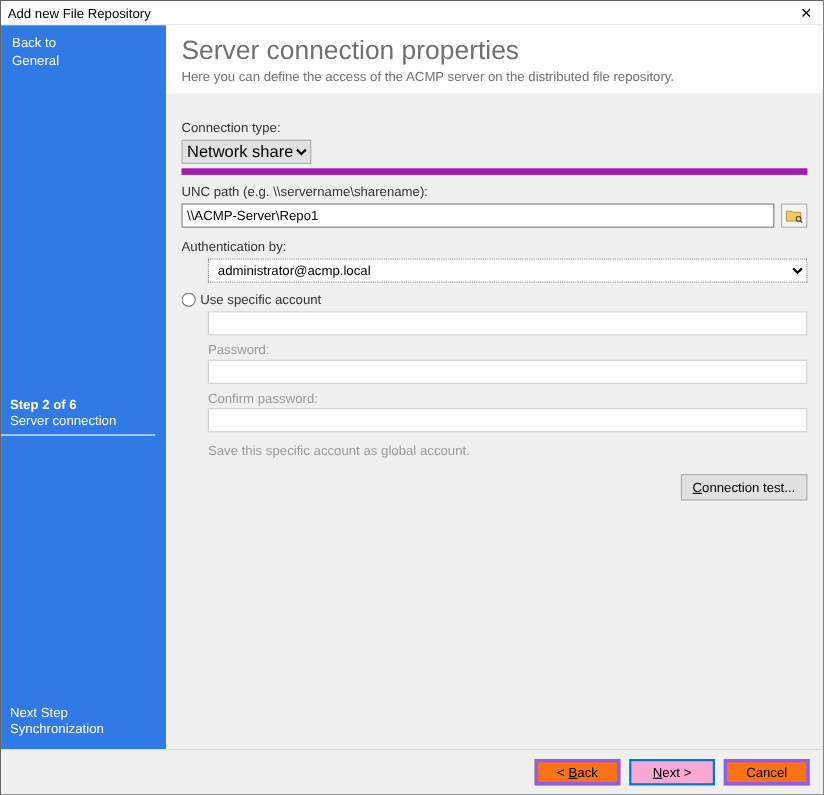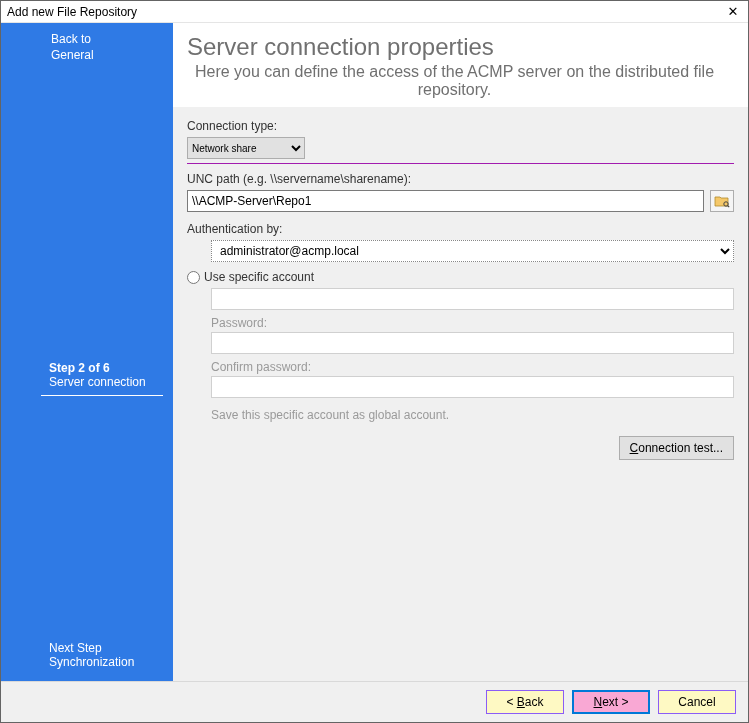--- a/index.html
+++ b/index.html
@@ -7,59 +7,59 @@
   body { width: 749px; height: 723px; background: #fff; }
 
   .window { width: 749px; height: 723px; border: 1px solid #646464; display: flex; flex-direction: column; background: #fff; }
 
   .title-bar { height: 22px; display: flex; align-items: center; padding: 0 4px 0 6px; font-size: 12px; background: #fff; border-bottom: 1px solid #e5e5e5; }
   .title-bar .title-text { flex: 1; }
   .title-bar .close { width: 22px; height: 22px; display: flex; align-items: center; justify-content: center; font-size: 13px; font-family: Arial, sans-serif; }
 
   .body { flex: 1; display: flex; min-height: 0; }
 
-  .sidebar { width: 172px; background: #2f7ae5; color: #fff; display: flex; flex-direction: column; font-size: 12px; padding-left: 40px; }
+  .sidebar { width: 150px; background: #2f7ae5; color: #fff; display: flex; flex-direction: column; font-size: 12px; }
   .sidebar .top { padding: 8px 10px; }
   .sidebar .top a { color: #fff; text-decoration: none; display: block; line-height: 16px; }
   .sidebar .middle { margin-top: 290px; padding: 0 0 6px 8px; border-bottom: 1px solid #fff; margin-right: 10px; }
   .sidebar .middle .step-of { font-weight: bold; }
   .sidebar .bottom { margin-top: auto; padding: 0 0 12px 8px; }
 
   .main { flex: 1; background: #f0f0f0; display: flex; flex-direction: column; overflow: hidden; }
   .header { background: #fff; padding: 10px 26px 8px 14px; }
   .header h1 { margin: 0; font-size: 24px; font-weight: 300; color: #707070; }
-  .header .sub { font-size: 16px; color: #707070; margin-top: 2px; text-align: center; }
+  .header .sub { font-size: 12px; color: #707070; margin-top: 2px; }
 
   .form-area { padding: 0 14px 10px 14px; font-size: 12px; color: #333; }
-  .group { border-top: 1px solid #a21caf; padding-top: 8px; margin-top: 4px; }
-  .group:first-child { border-top: none; margin-top: 4px; }
+  .group { border-top: 6px solid #a21caf; padding-top: 8px; margin-top: 4px; }
+  .group:first-child { border-top: none; margin-top: 16px; }
 
   .label { margin-bottom: 4px; }
-  .select { width: 118px; height: 22px; font-size: 10px; border: 1px solid #adadad; background: #e1e1e1; }
+  .select { width: 118px; height: 22px; font-size: 15px; border: 1px solid #adadad; background: #e1e1e1; }
 
   .row-flex { display:flex; align-items:center; gap:6px; }
   .unc-input { flex:1; height:22px; border:1px solid #7a7a7a; padding:2px 4px; font-size:12px; background:#fff; }
   .browse-btn { width:24px; height:22px; border:1px solid #adadad; background:#f5f5f5; display:flex; align-items:center; justify-content:center; }
 
   .radio-row { display:flex; align-items:center; gap:4px; margin:6px 0 4px 0; }
   .radio-row input[type=radio] { margin:0; }
 
   .global-select { height:22px; border:1px dotted #888; background:#fff; font-size:12px; width:calc(100% - 24px); margin-left:24px; padding-left:4px; }
 
   .indented { margin-left:24px; }
   .disabled-label { color:#9a9a9a; margin-top:6px; margin-bottom:2px; }
   .disabled-input { width:100%; height:22px; border:1px solid #d0d0d0; background:#fff; }
   .hint { color:#9a9a9a; margin-top:10px; }
 
   .conn-test-row { display:flex; justify-content:flex-end; margin-top:14px; }
   .conn-test { height:24px; padding:0 10px; border:1px solid #adadad; background:#e1e1e1; font-size:12px;margin-left:28px; }
   .conn-test .letter { text-decoration: underline; }
 
   .footer { border-top:1px solid #d9d9d9; padding:8px 12px; display:flex; justify-content:flex-end; gap:8px; background:#f0f0f0; }
-  .footer button { width:78px; height:24px; border:1px solid #8b5cf6; background:#fef9c3; font-size:12px; }
+  .footer button { width:78px; height:24px; border:3px solid #8b5cf6; background:#f97316; font-size:12px; }
   .footer button.primary { border:2px solid #0078d7; background:#f9a8d4; }
   .footer button .letter { text-decoration: underline; }
 </style>
 </head>
 <body>
 
 <div class="window">
 
   <div class="title-bar">
     <span class="title-text">Add new File Repository</span>

